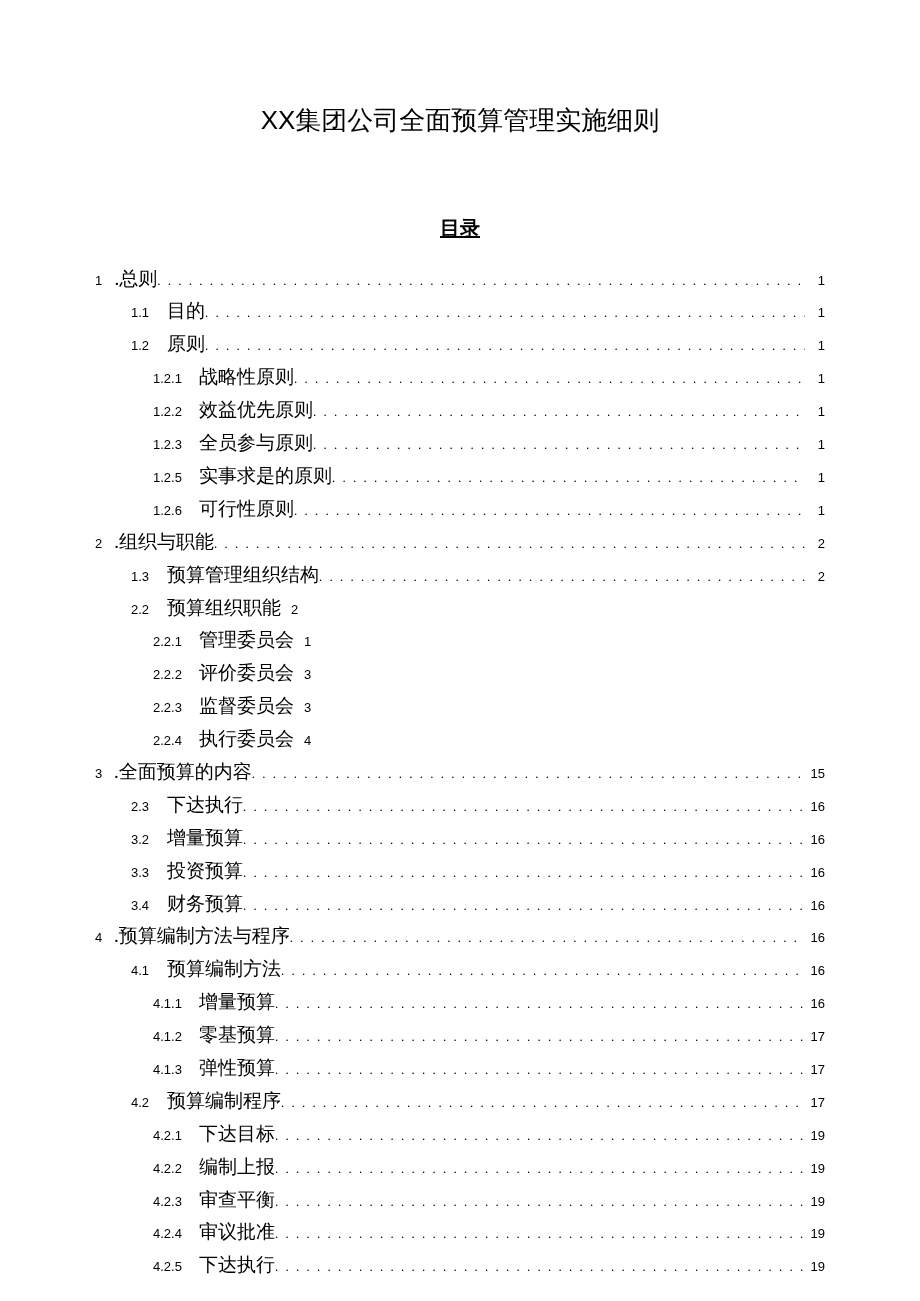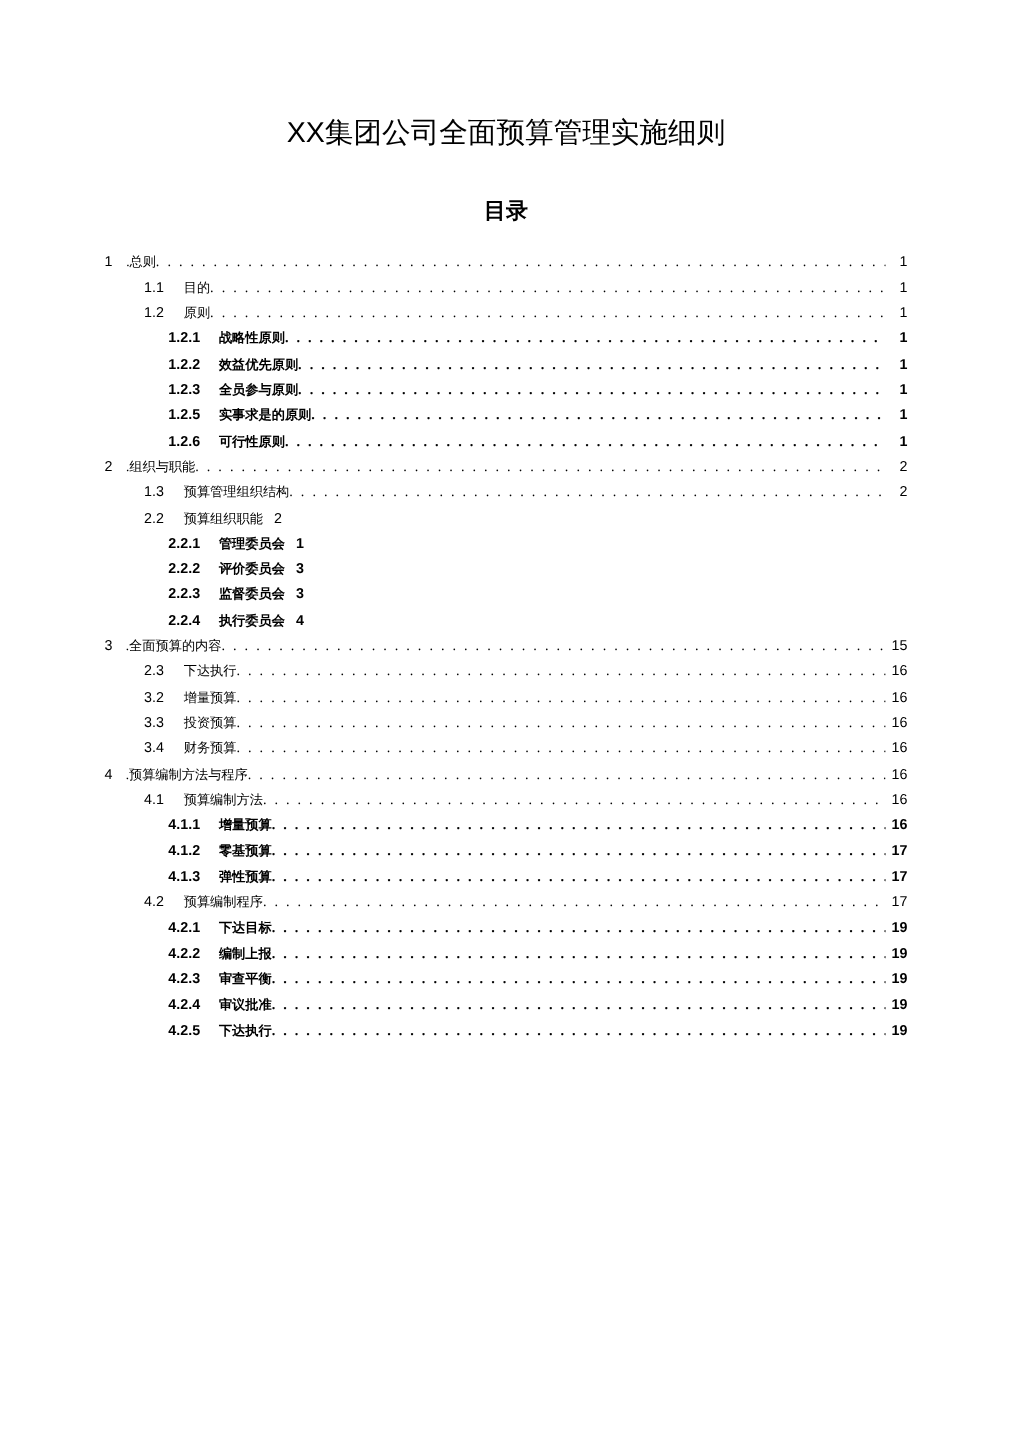--- a/index.html
+++ b/index.html
@@ -14,49 +14,50 @@
       height: 1301px;
       padding: 100px 95px 60px 95px;
       color: #000;
       font-size: 14px;
       line-height: 1.6;
     }
     .title {
       font-size: 26px;
       text-align: center;
       font-weight: normal;
-      margin-bottom: 34px;
+      margin-bottom: 70px;
       font-family: "SimHei", "黑体", sans-serif;
     }
     .toc-heading {
       font-size: 20px;
       text-align: center;
       font-weight: bold;
       margin-bottom: 20px;
       font-family: "SimHei", "黑体", sans-serif;
+      text-decoration: underline;
     }
     .toc {
       width: 100%;
     }
     .toc-row {
       display: flex;
       align-items: baseline;
       white-space: nowrap;
       margin: 2.5px 0;
     }
     .toc-num {
       display: inline-block;
       min-width: 0;
       padding-right: 16px;
       font-family: Arial, sans-serif;
       font-size: 13px;
     }
     .toc-label {
       display: inline-block;
-      font-size: 12px;
+      font-size: 19px;
     }
     .toc-dots {
       flex: 1 1 auto;
       overflow: hidden;
       font-size: 13px;
       letter-spacing: 2px;
       position: relative;
     }
     .toc-dots::after {
       content: ". . . . . . . . . . . . . . . . . . . . . . . . . . . . . . . . . . . . . . . . . . . . . . . . . . . . . . . . . . . . . . . . . . . . . . . . . . . . . . . . . . . . . . . . . . . . . . . . . . . . . . . . . . . . . . . . . . . . . . . . . . . .";
@@ -64,21 +65,21 @@
     }
     .toc-page {
       display: inline-block;
       min-width: 20px;
       text-align: right;
       font-family: Arial, sans-serif;
       font-size: 13px;
     }
     .lvl1 { padding-left: 0px; }
     .lvl2 { padding-left: 36px; }
-    .lvl3 { padding-left: 58px; font-weight: bold; }
+    .lvl3 { padding-left: 58px; }
     .lvl1 .toc-num { min-width: 18px; }
     .lvl2 .toc-num { min-width: 36px; letter-spacing: 0; }
     .lvl3 .toc-num { min-width: 46px; letter-spacing: 0; }
     .inline-page {
       font-family: Arial, sans-serif;
       font-size: 13px;
       margin-left: 10px;
     }
     .toc-spacer { flex: 1 1 auto; }
   </style>

